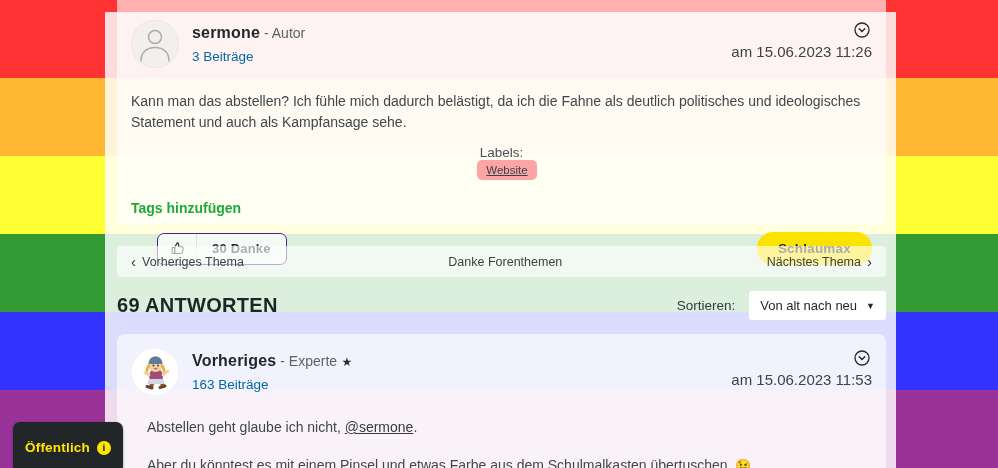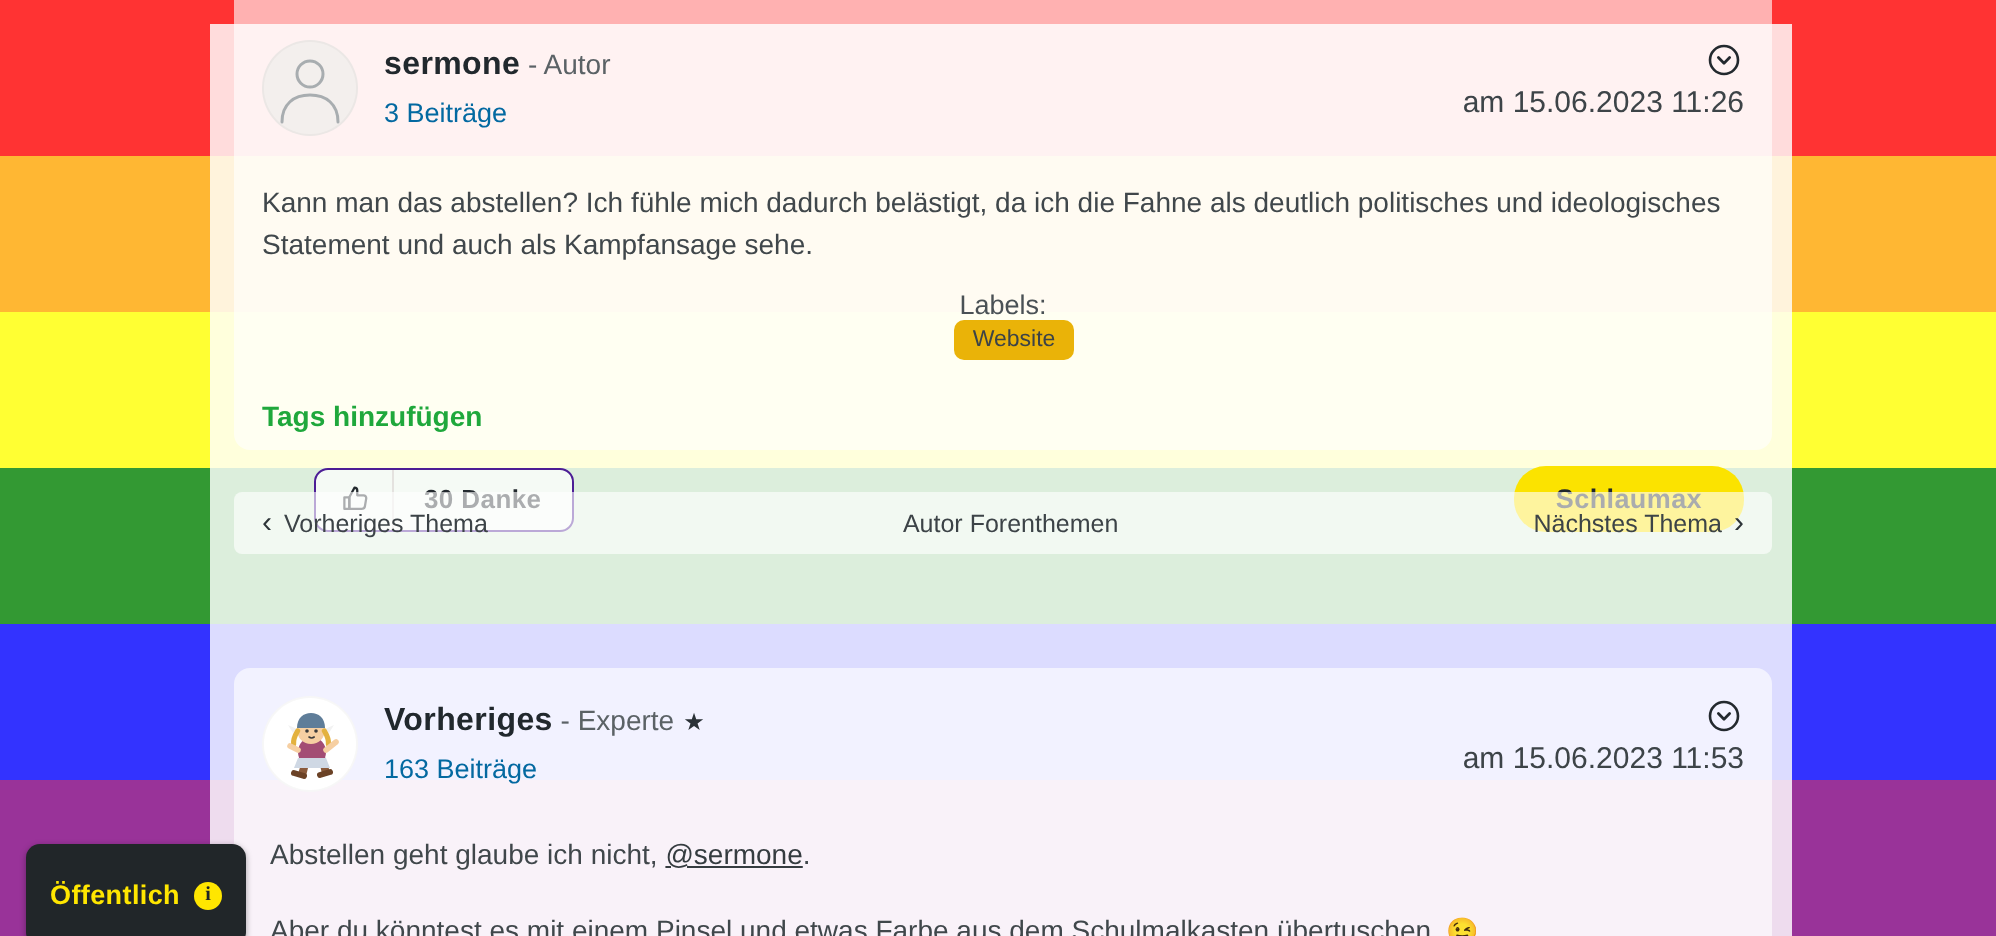--- a/index.html
+++ b/index.html
@@ -39,22 +39,22 @@
   .role{font-weight:normal;color:#5b6266;font-size:14px;}
   .star{color:#2a3136;font-size:12px;}
   .post-count{margin-top:7px;font-size:13.5px;color:#0369a1;}
   .hdr-right{margin-left:auto;display:flex;flex-direction:column;align-items:flex-end;padding-top:2px;}
   .opt-btn{width:16px;height:16px;cursor:pointer;margin-right:2px;}
   .timestamp{margin-top:5px;font-size:15px;color:#3d4448;white-space:nowrap;}
 
   .post-body{margin-top:23px;font-size:14px;line-height:21px;color:#40474b;max-width:742px;}
   .labels-row{margin-top:12px;display:flex;align-items:center;font-size:13.5px;color:#4a5155;flex-direction:column;}
   .chip{
-    margin-left:11px;background:#eab308;border-radius:5px;
-    font-size:11.5px;color:#3c4347;padding:4px 9px;cursor:pointer;
+    margin-left:11px;background:#fca5a5;border-radius:5px;
+    font-size:11.5px;color:#3c4347;padding:4px 9px;cursor:pointer;text-decoration:underline;
   }
   .tags-link{margin-top:20px;font-size:14px;font-weight:bold;color:var(--link-green);cursor:pointer;display:inline-block;}
 
   .actions-row{margin-top:15px;display:flex;align-items:center;justify-content:space-between;}
   .kudos{
     display:flex;align-items:stretch;border:1px solid #4c1d95;border-radius:7px;
     background:rgba(255,255,255,0.72);overflow:hidden;height:30px;margin-left:26px;
   }
   .kudos-thumb{width:38px;display:flex;align-items:center;justify-content:center;border-right:1px solid #e4e2df;cursor:pointer;}
   .kudos-count{display:flex;align-items:center;padding:0 15px;font-size:13px;font-weight:bold;color:#23292e;cursor:pointer;letter-spacing:.2px;}
@@ -81,21 +81,21 @@
   .replies-title{font-size:20px;font-weight:800;color:#1e2529;letter-spacing:.3px;}
   .sort-wrap{margin-left:auto;display:flex;align-items:center;}
   .sort-label{font-size:13.5px;color:#33393d;}
   .sort-select{
     margin-left:14px;background:#ffffff;border-radius:3px;height:29px;
     display:flex;align-items:center;gap:9px;padding:0 11px;cursor:pointer;
     font-size:13px;color:#23292e;
   }
   .caret{font-size:9px;color:#23292e;padding-top:1px;}
 
-  .reply-body p{margin:4px;font-size:14px;line-height:21px;color:#40474b;}
+  .reply-body p{margin:16px;font-size:14px;line-height:21px;color:#40474b;}
   .reply-body .l1{margin-top:21px;}
   .reply-body .l2{margin-top:17px;}
   .mention{color:#353c40;text-decoration:underline;cursor:pointer;}
   .emoji{font-size:13px;}
 
   .privacy-badge{
     position:absolute;left:13px;top:422px;
     background:var(--badge-bg);border-radius:7px;height:51px;
     display:flex;align-items:center;gap:7px;padding:0 12px;cursor:pointer;
     box-shadow:0 1px 3px rgba(0,0,0,0.35);
@@ -166,28 +166,38 @@
       <button class="reply-btn">Schlaumax</button>
     </div>
   </div>
 
   <div class="topic-nav">
     <span class="nav-link">
         <span class="nav-chev">‹</span>
         <span>Vorheriges Thema</span>
       </span>
     <span class="nav-link">
-        <span>Autor Forenthemen</span>
+        <span>Danke Forenthemen</span>
       </span>
     <span class="nav-link">
         <span>Nächstes Thema</span>
         <span class="nav-chev">›</span>
       </span>
   </div>
 
+  <div class="replies-header">
+    <span class="replies-title">69 ANTWORTEN</span>
+    <div class="sort-wrap">
+      <span class="sort-label">Sortieren:</span>
+      <div class="sort-select">
+        <span>Von alt nach neu</span>
+        <span class="caret">▼</span>
+      </div>
+    </div>
+  </div>
 
   <div class="card" id="reply-card">
     <div class="hdr-row">
       <div class="avatar" style="background:#ffffff;">
         <svg width="46" height="46" viewBox="0 0 46 46">
           <path d="M20 28l-3 10 4 1 2-8z" fill="#8a5a3b"></path>
           <path d="M27 29l2 9 4-1-3-9z" fill="#8a5a3b"></path>
           <ellipse cx="24" cy="27" rx="7" ry="7.5" fill="#a34d74"></ellipse>
           <path d="M17 30h14l2 5H15z" fill="#cfd8e4"></path>
           <circle cx="23.5" cy="16" r="7" fill="#f6cfa2"></circle>

